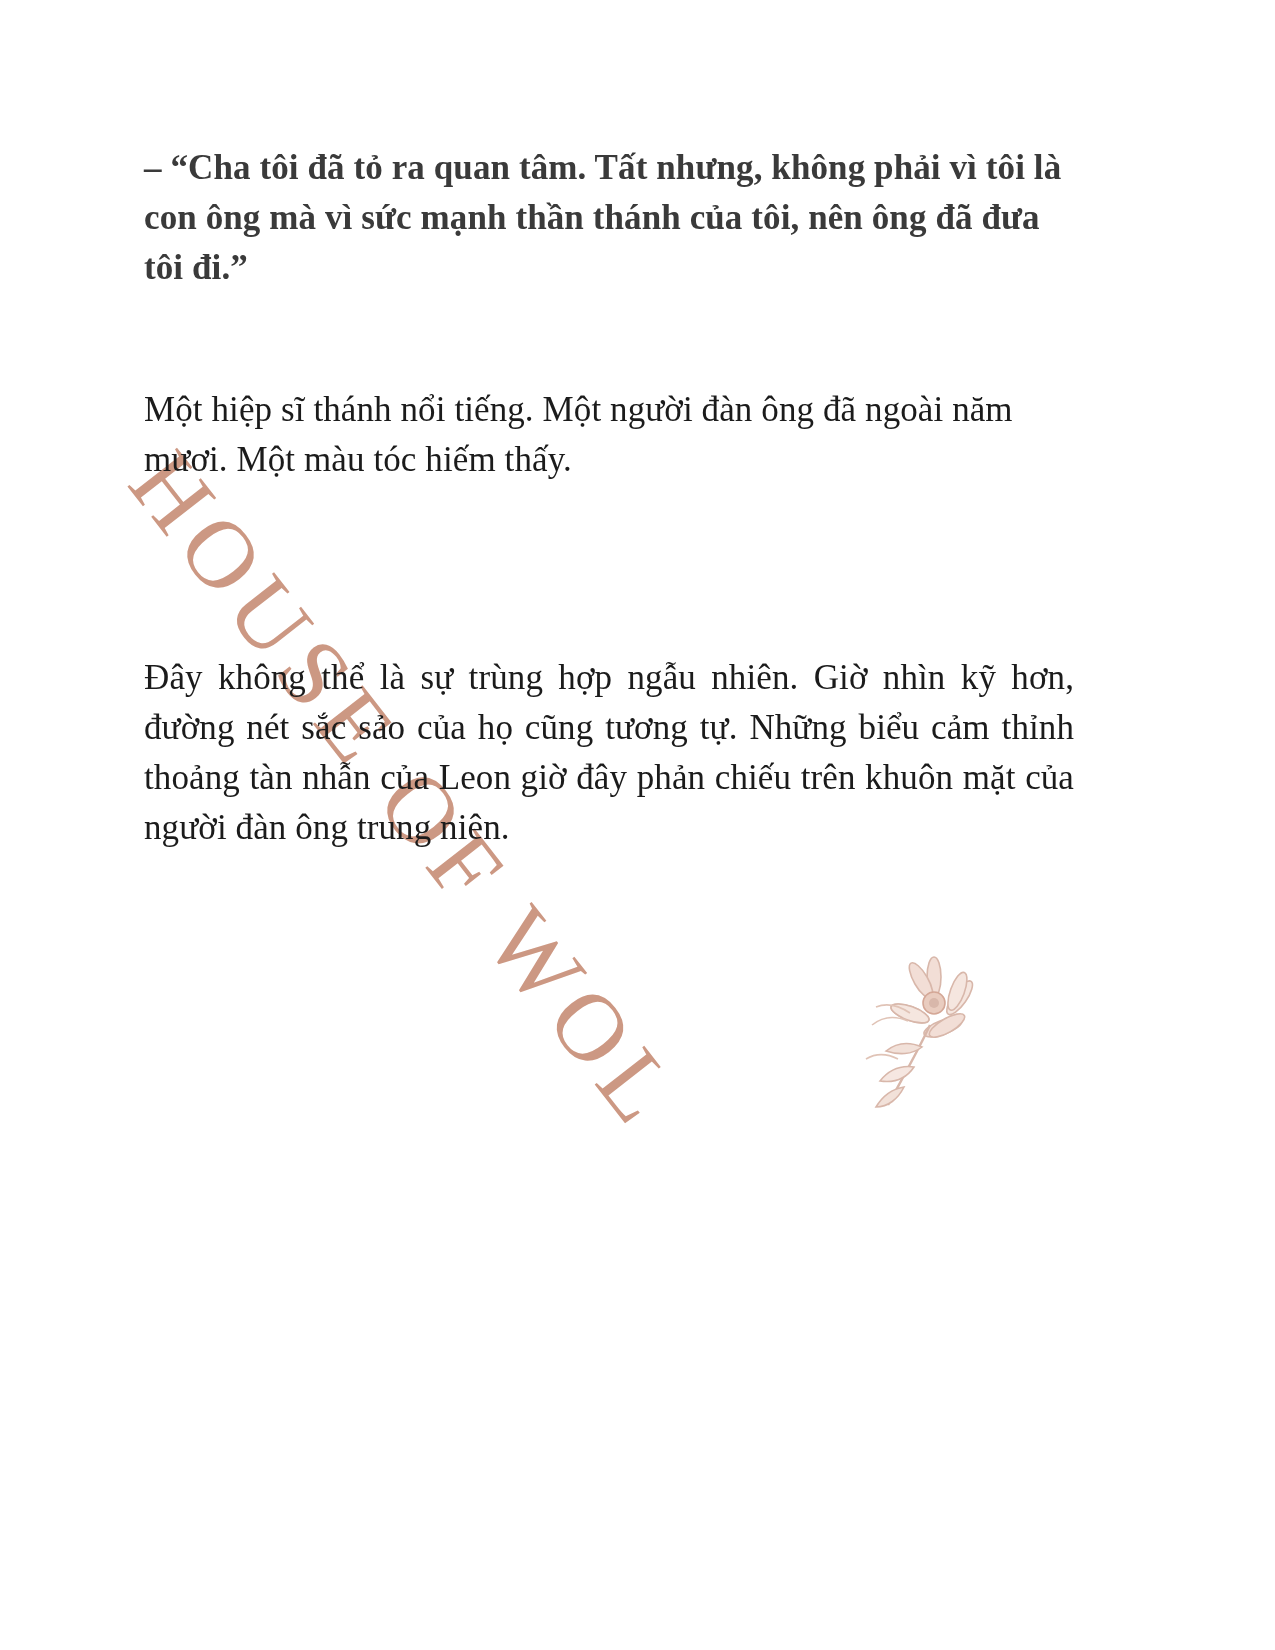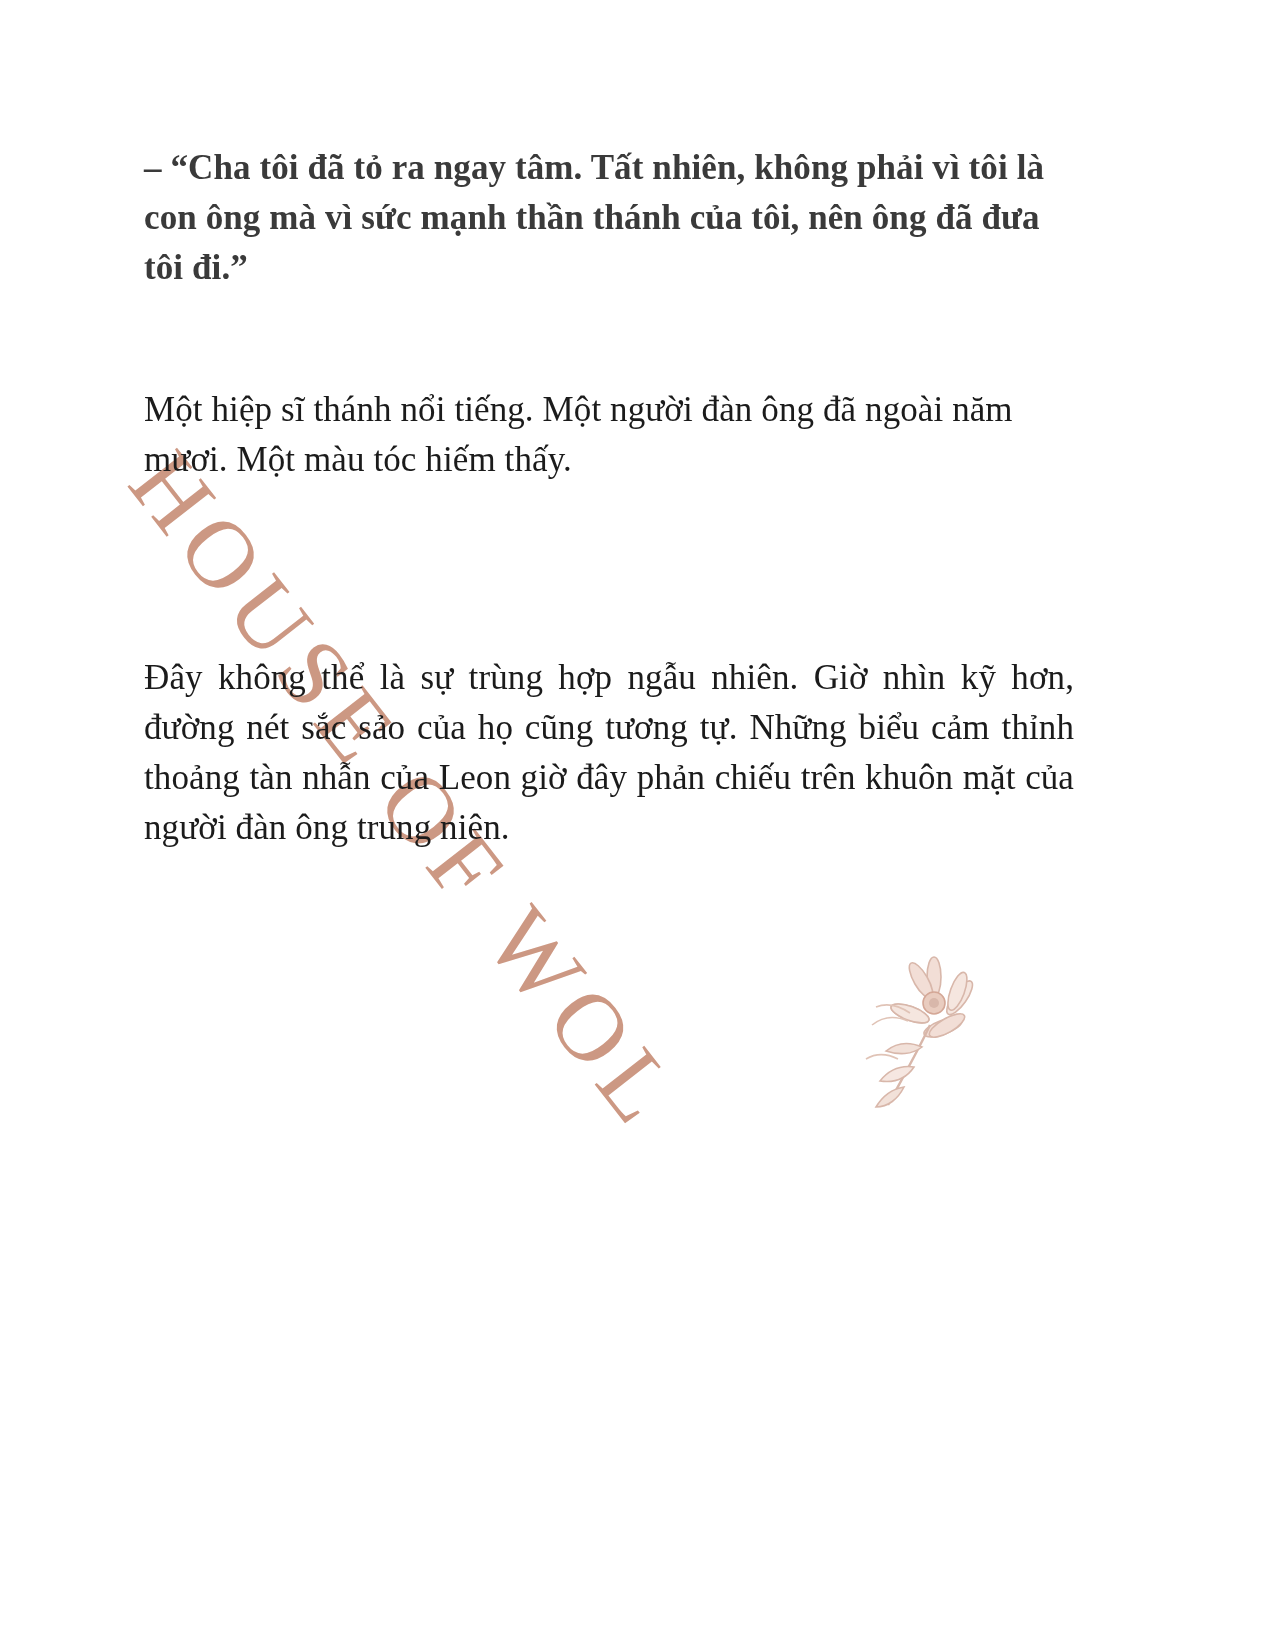--- a/index.html
+++ b/index.html
@@ -116,21 +116,21 @@
         <path d="M72,58 C60,50 48,48 38,52" stroke="#d2a895"></path>
         <path d="M60,104 C48,98 38,98 28,104" stroke="#d2a895"></path>
       </g>
     </svg>
   </div>
 
   <div class="content">
 
     <div class="top-offset"></div>
 
-    <p class="para bold">– “Cha tôi đã tỏ ra ngay tâm. Tất nhiên, không phải vì tôi là con ông mà vì sức mạnh thần thánh của tôi, nên ông đã đưa tôi đi.”</p>
+    <p class="para bold">– “Cha tôi đã tỏ ra quan tâm. Tất nhưng, không phải vì tôi là con ông mà vì sức mạnh thần thánh của tôi, nên ông đã đưa tôi đi.”</p>
 
     <div class="spacer-lg"></div>
 
     <p class="para">Một hiệp sĩ thánh nổi tiếng. Một người đàn ông đã ngoài năm mươi. Một màu tóc hiếm thấy.</p>
 
     <div class="spacer-md"></div>
 
 
     <div class="spacer-md"></div>
 

